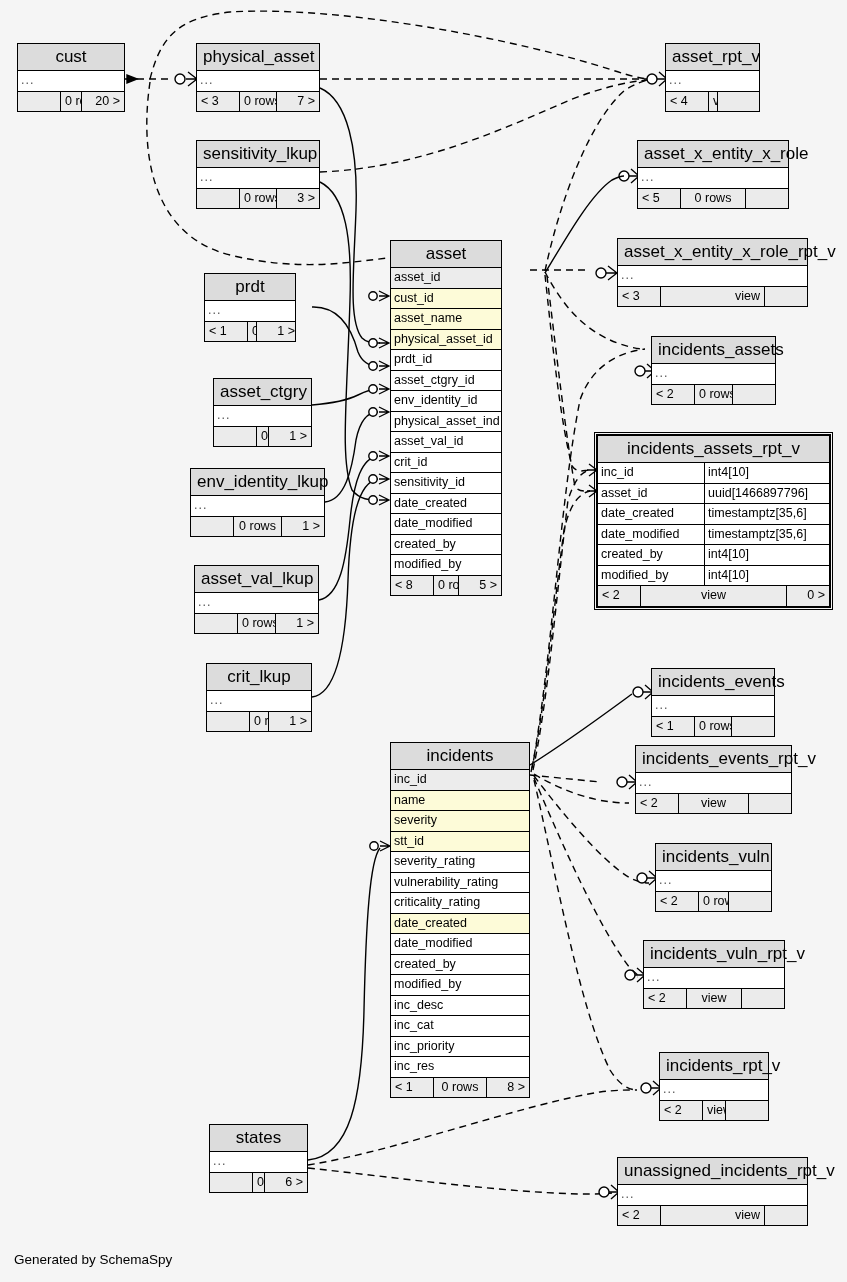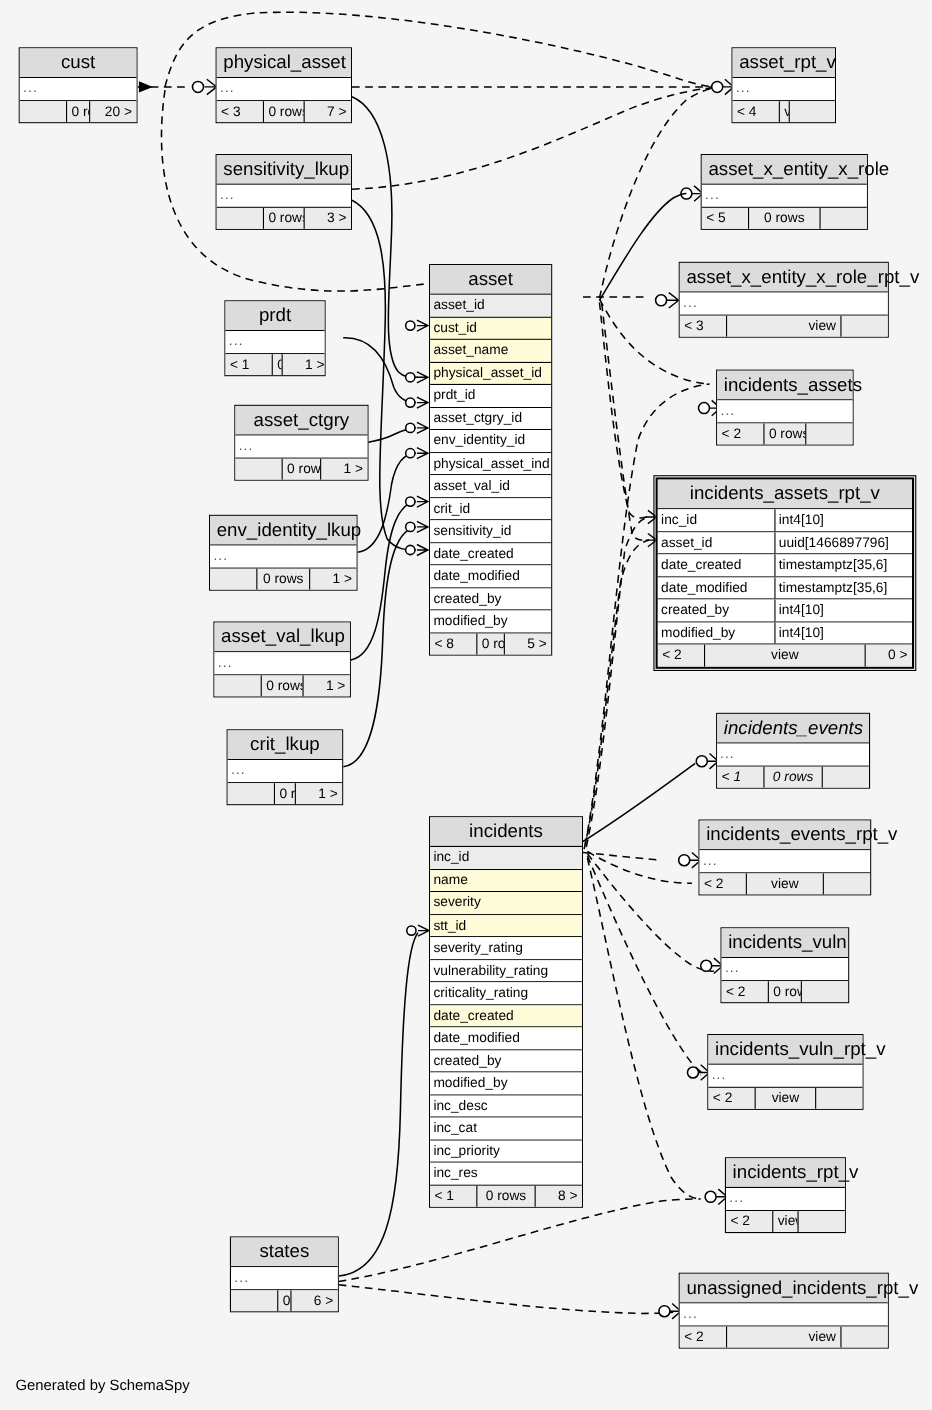--- a/index.html
+++ b/index.html
@@ -261,21 +261,21 @@
           <div class="row dots">
             <div class="cname">...</div>
           </div>
         </div>
         <div class="foot">
           <div class="fc-l" style="min-width: 34px;">&lt; 1</div>
           <div class="fc-c">0 rows</div>
           <div class="fc-r" style="min-width: 34px;">1 &gt;</div>
         </div>
       </div>
-      <div class="tbl" style="left: 213px; top: 368px; width: 122px;">
+      <div class="tbl" style="left: 213px; top: 378px; width: 99px;">
         <div class="hdr">asset_ctgry</div>
         <div class="rows">
           <div class="row dots">
             <div class="cname">...</div>
           </div>
         </div>
         <div class="foot">
           <div class="fc-l" style="min-width: 34px;"></div>
           <div class="fc-c">0 rows</div>
           <div class="fc-r" style="min-width: 34px;">1 &gt;</div>
@@ -522,21 +522,21 @@
             <div class="cname">modified_by</div>
             <div class="ctype">int4[10]</div>
           </div>
         </div>
         <div class="foot">
           <div class="fc-l" style="min-width: 34px;">&lt; 2</div>
           <div class="fc-c">view</div>
           <div class="fc-r" style="min-width: 34px;">0 &gt;</div>
         </div>
       </div>
-      <div class="tbl" style="left: 651px; top: 648px; width: 140px; font-style: italic;">
+      <div class="tbl" style="left: 651px; top: 668px; width: 124px;">
         <div class="hdr">incidents_events</div>
         <div class="rows">
           <div class="row dots">
             <div class="cname">...</div>
           </div>
         </div>
         <div class="foot">
           <div class="fc-l" style="min-width: 34px;">&lt; 1</div>
           <div class="fc-c">0 rows</div>
           <div class="fc-r" style="min-width: 34px;"></div>

